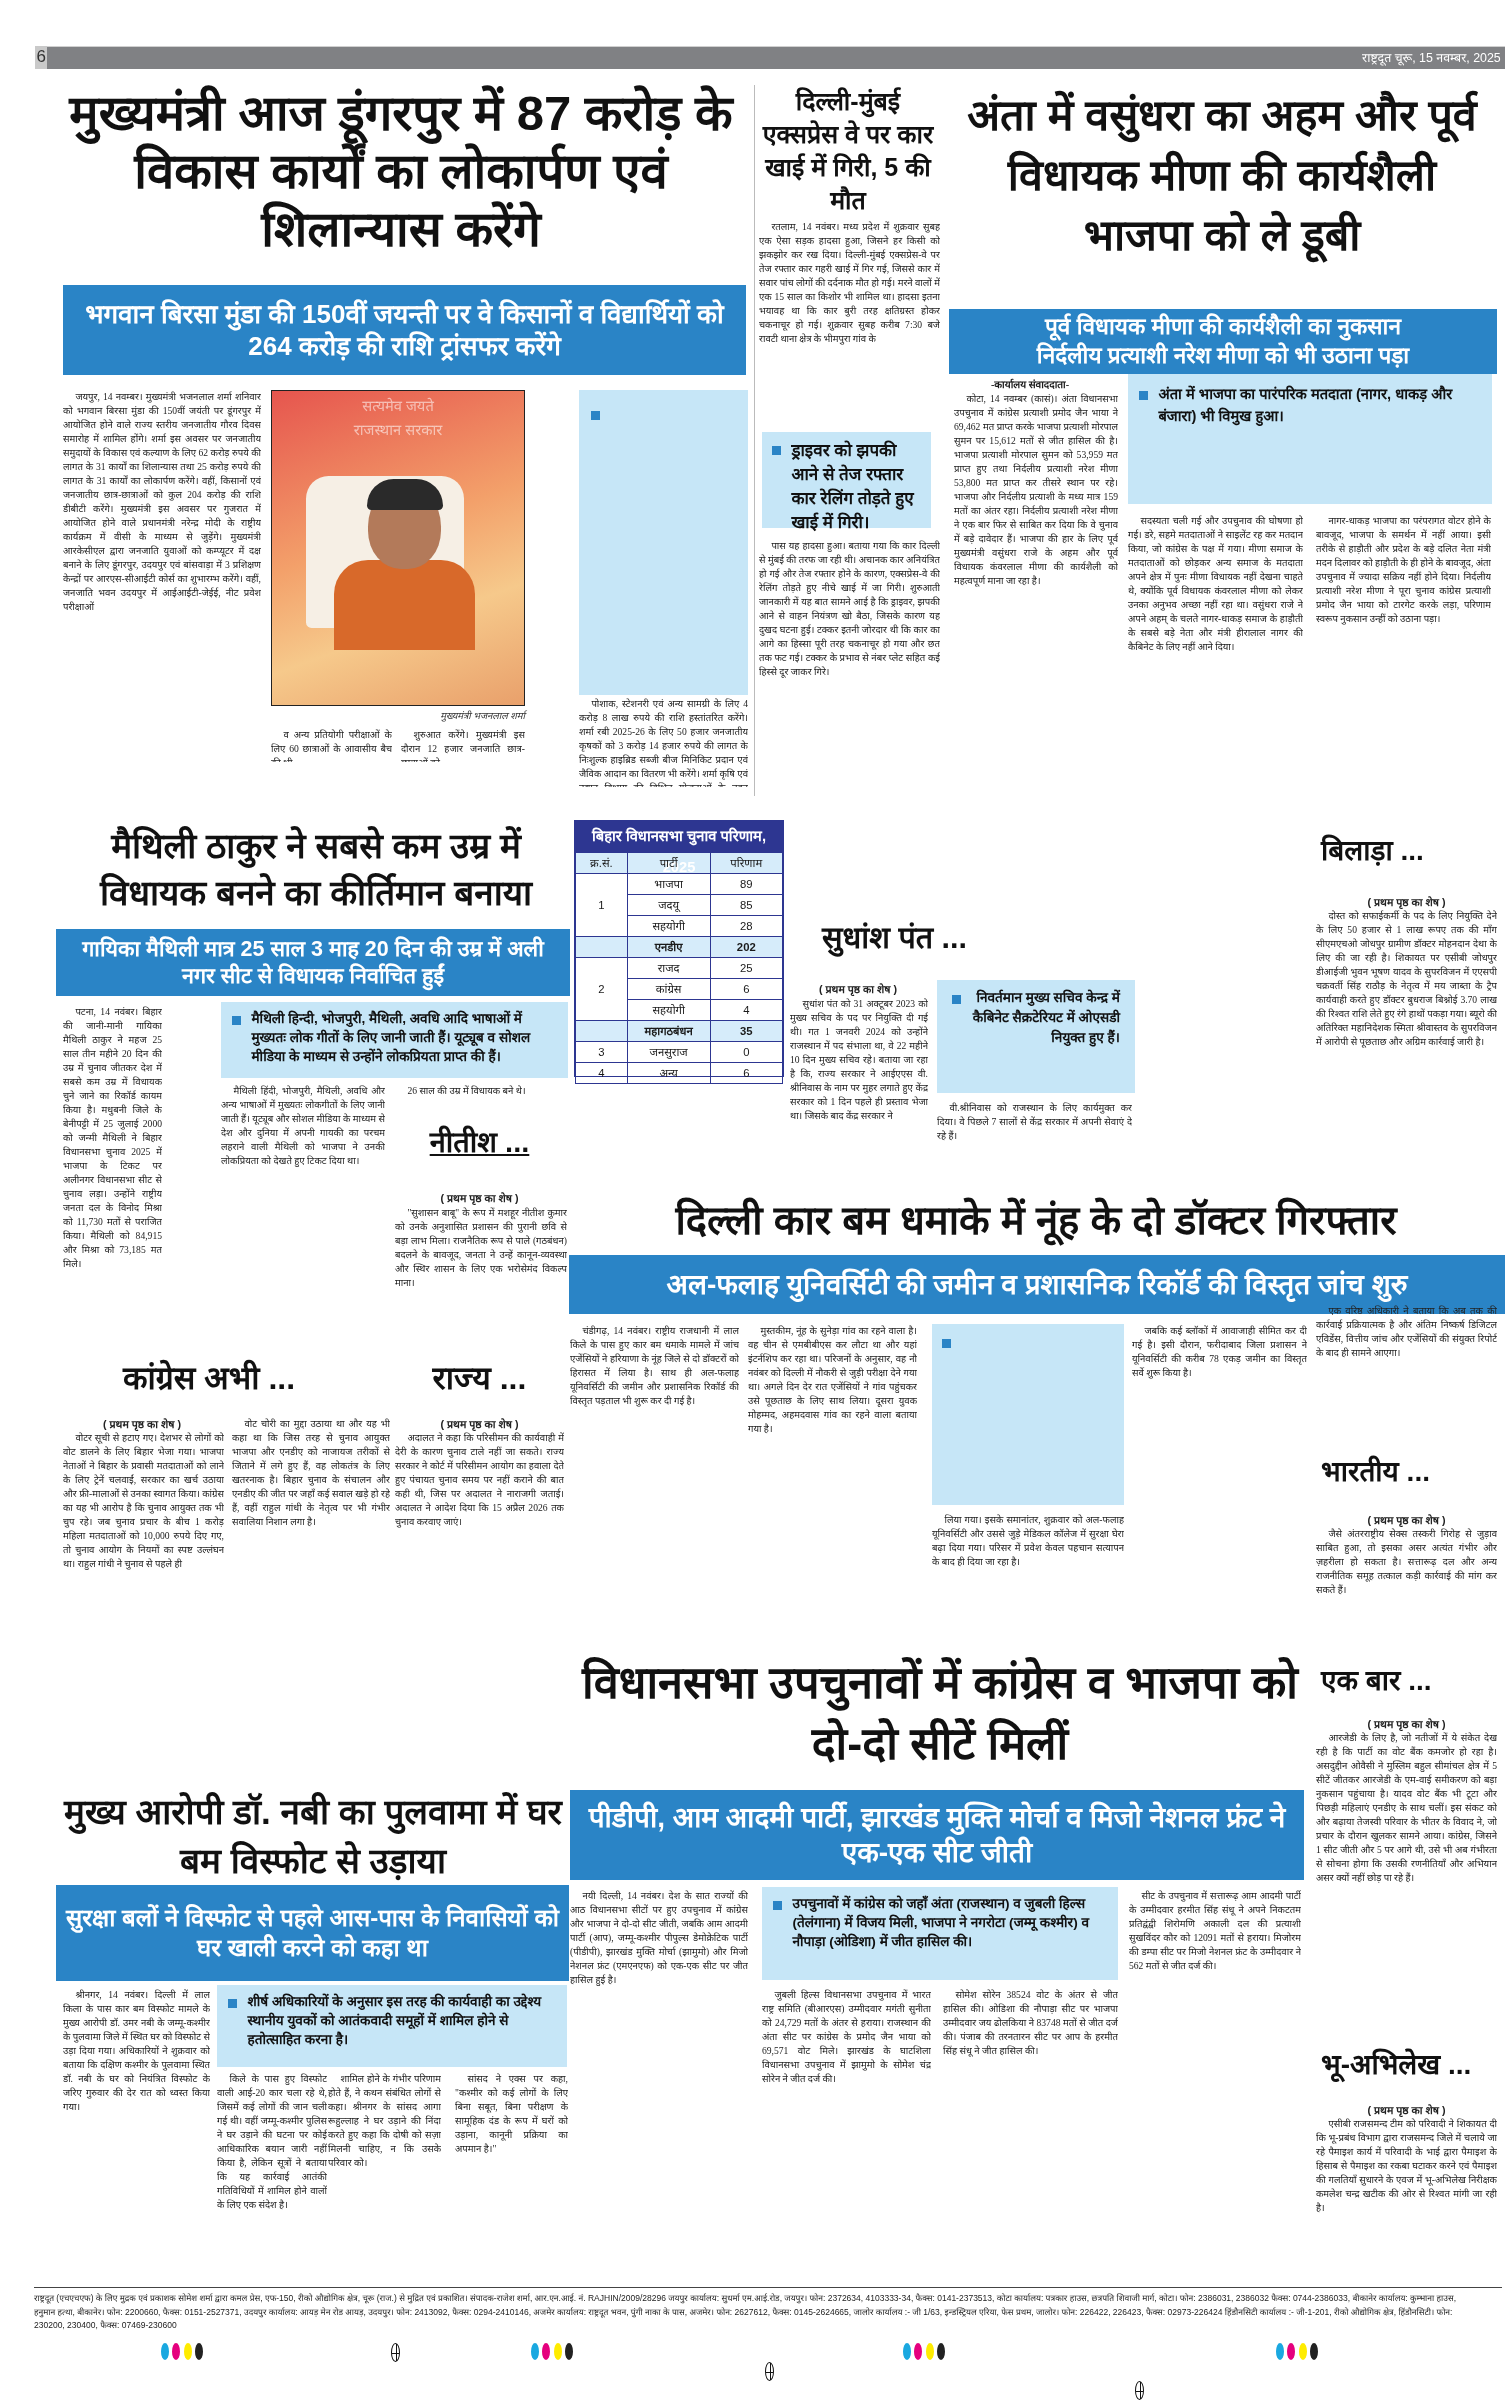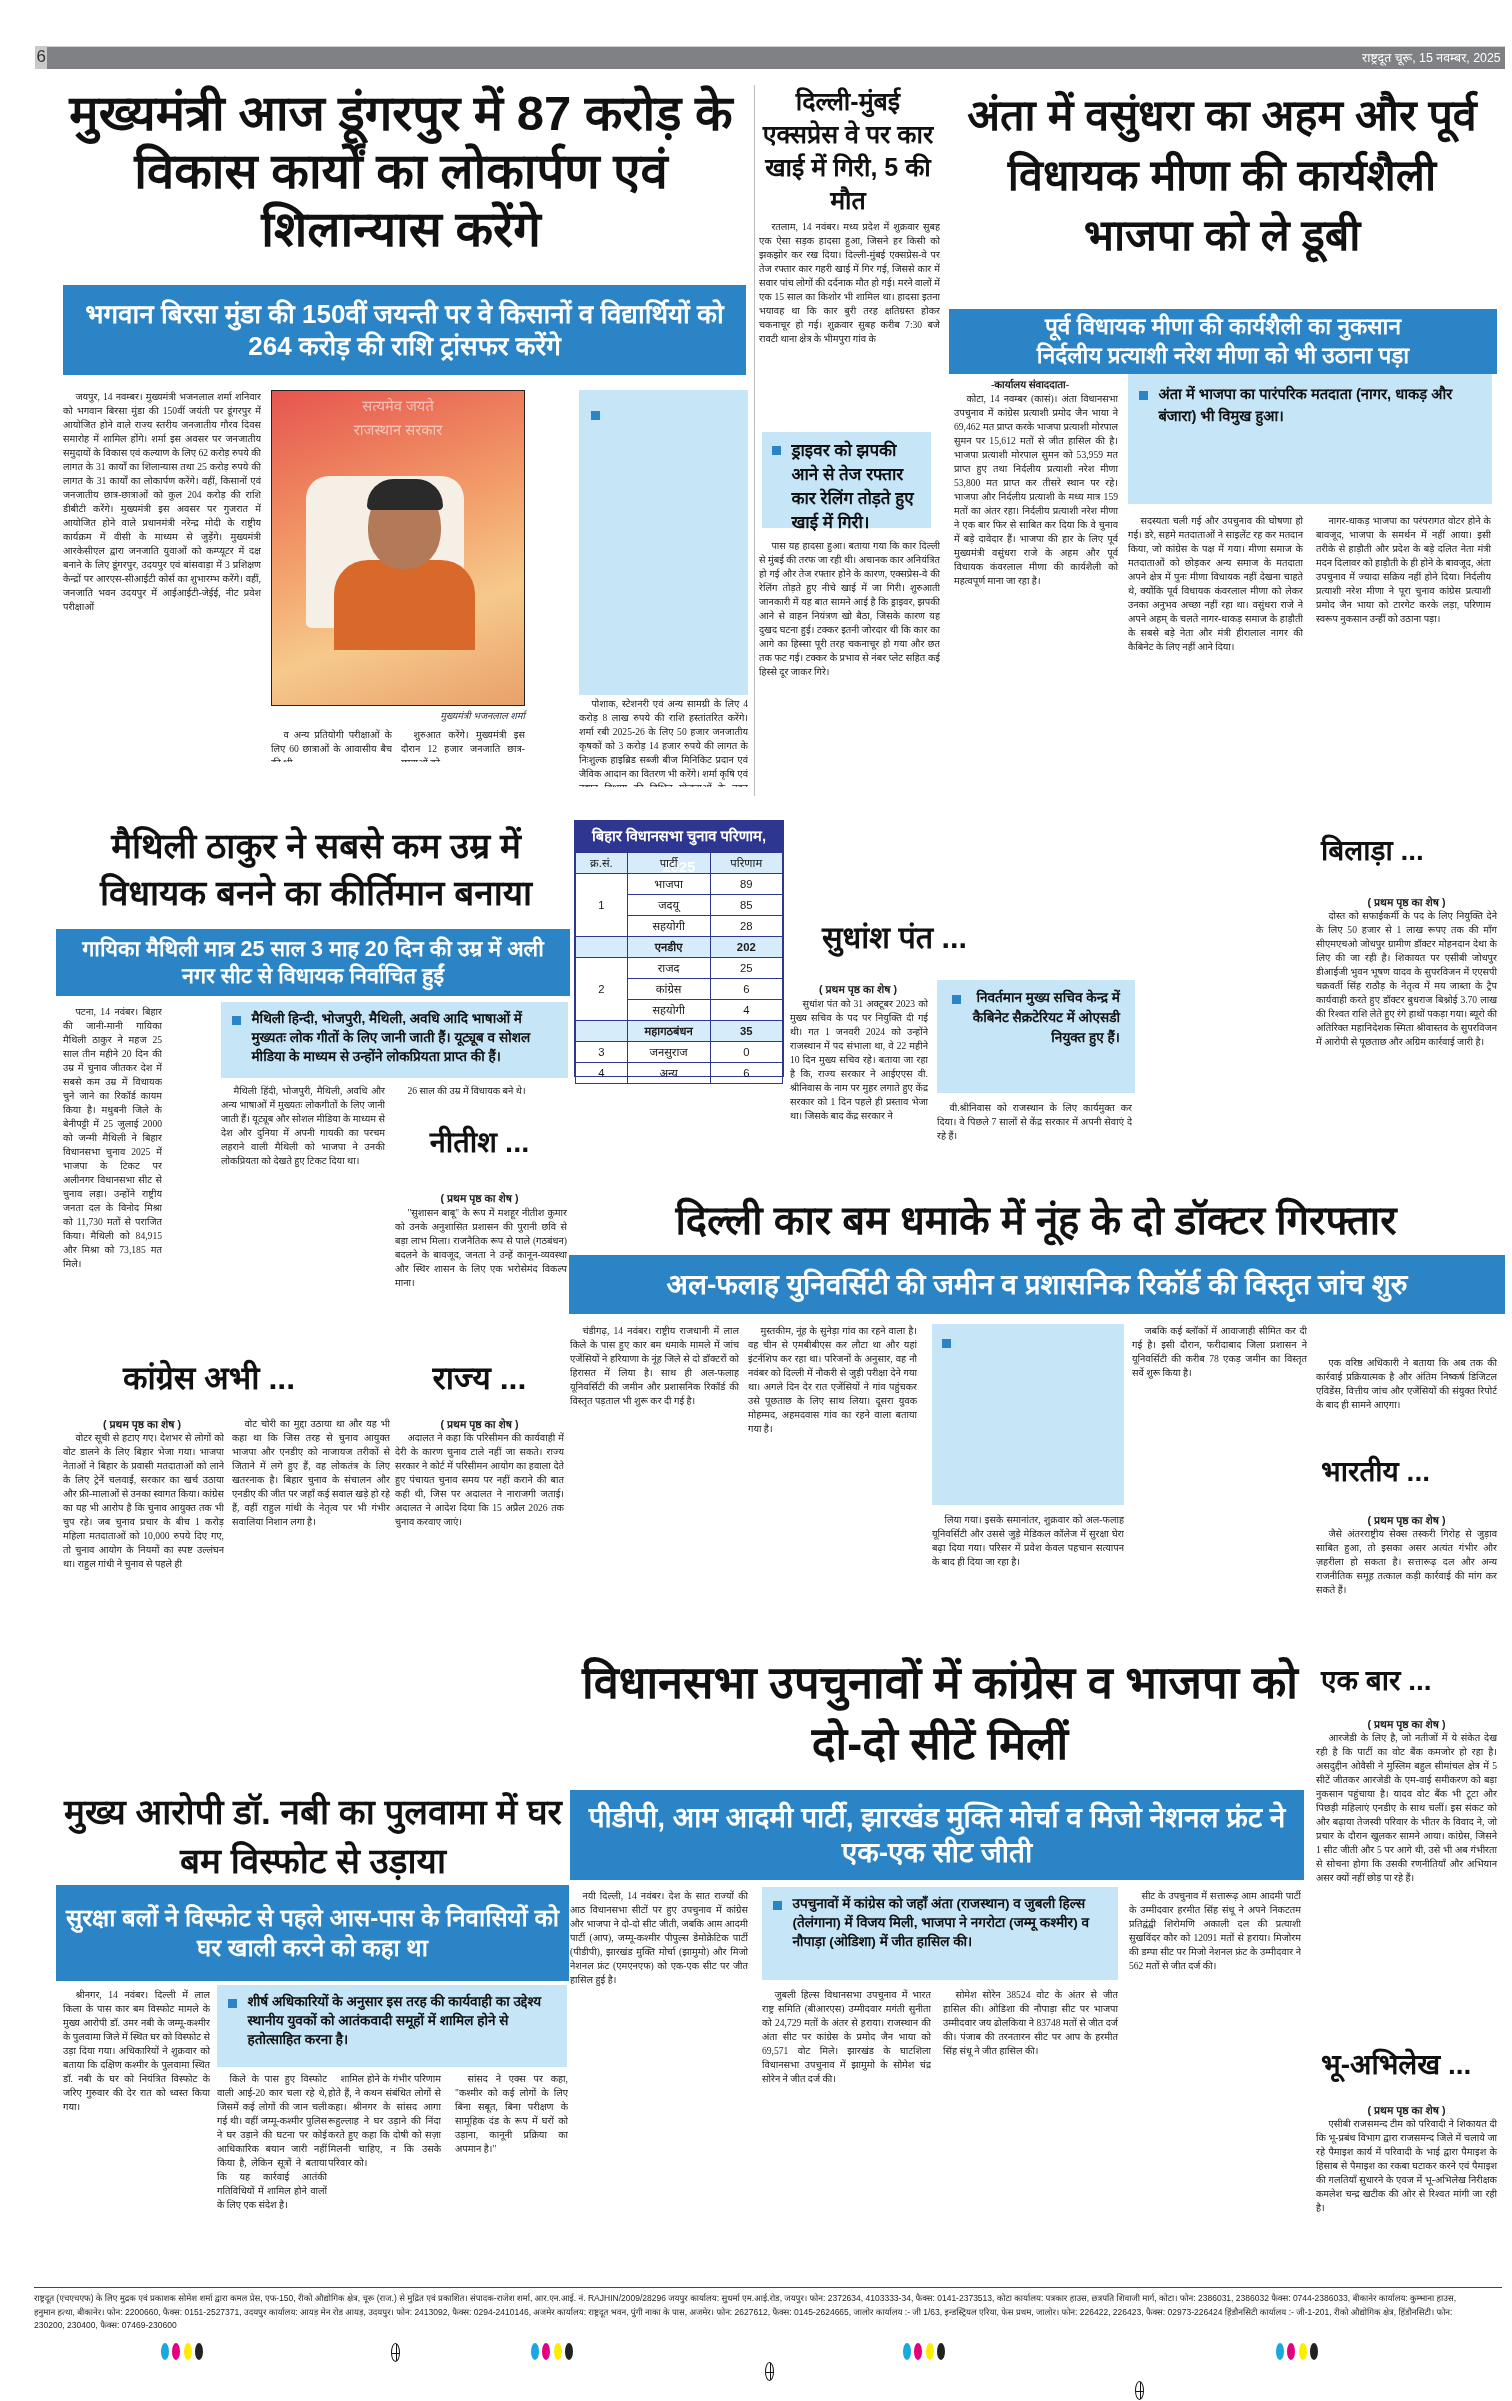--- a/index.html
+++ b/index.html
@@ -135,21 +135,21 @@
     <span>मैथिली हिन्दी, भोजपुरी, मैथिली, अवधि आदि भाषाओं में मुख्यतः लोक गीतों के लिए जानी जाती हैं। यूट्यूब व सोशल मीडिया के माध्यम से उन्होंने लोकप्रियता प्राप्त की हैं।</span>
     </div>
 </div>
 <div class="abs body" style="left:221px; top:1084px; width:164px; height:248px;">
   <p>मैथिली हिंदी, भोजपुरी, मैथिली, अवधि और अन्य भाषाओं में मुख्यतः लोकगीतों के लिए जानी जाती हैं। यूट्यूब और सोशल मीडिया के माध्यम से देश और दुनिया में अपनी गायकी का परचम लहराने वाली मैथिली को भाजपा ने उनकी लोकप्रियता को देखते हुए टिकट दिया था।</p>
 </div>
 <div class="abs body" style="left:395px; top:1084px; width:169px; height:22.6px;">
   <p>26 साल की उम्र में विधायक बने थे।</p>
 </div>
 
-<div class="abs kicker" style="left:395px; top:1121px; width:169px; font-size:29px;">नीतीश ...</div>
+<div class="abs kicker" style="left:395px; top:1121px; width:169px; font-size:29px;text-decoration:underline;">नीतीश ...</div>
 <div class="abs shesh" style="left:395px; top:1191px; width:169px;">( प्रथम पृष्ठ का शेष )</div>
 <div class="abs body" style="left:395px; top:1206px; width:172px; height:130px;">
   <p>"सुशासन बाबू" के रूप में मशहूर नीतीश कुमार को उनके अनुशासित प्रशासन की पुरानी छवि से बड़ा लाभ मिला। राजनैतिक रूप से पाले (गठबंधन) बदलने के बावजूद, जनता ने उन्हें कानून-व्यवस्था और स्थिर शासन के लिए एक भरोसेमंद विकल्प माना।</p>
 </div>
 
 <div class="abs rtable" style="left:574px; top:820px; width:210px; height:257px;">
   <div class="rt-title" style="font-size:14.7px;">बिहार विधानसभा चुनाव परिणाम, 2025</div>
   <table>
     <thead>
         <tr>
@@ -242,21 +242,21 @@
   <div class="item">
       <span class="bullet"></span>
     </div>
 </div>
 <div class="abs body" style="left:932px; top:1513px; width:192px; height:124px;">
   <p>लिया गया। इसके समानांतर, शुक्रवार को अल-फलाह यूनिवर्सिटी और उससे जुड़े मेडिकल कॉलेज में सुरक्षा घेरा बढ़ा दिया गया। परिसर में प्रवेश केवल पहचान सत्यापन के बाद ही दिया जा रहा है।</p>
 </div>
 <div class="abs body" style="left:1132px; top:1324px; width:175px; height:152px;">
   <p>जबकि कई ब्लॉकों में आवाजाही सीमित कर दी गई है। इसी दौरान, फरीदाबाद जिला प्रशासन ने यूनिवर्सिटी की करीब 78 एकड़ जमीन का विस्तृत सर्वे शुरू किया है।</p>
 </div>
-<div class="abs body" style="left:1316px; top:1356px; width:181px; height:124px;">
+<div class="abs body" style="left:1316px; top:1304px; width:181px; height:124px;">
   <p>एक वरिष्ठ अधिकारी ने बताया कि अब तक की कार्रवाई प्रक्रियात्मक है और अंतिम निष्कर्ष डिजिटल एविडेंस, वित्तीय जांच और एजेंसियों की संयुक्त रिपोर्ट के बाद ही सामने आएगा।</p>
 </div>
 
 <div class="abs kicker" style="left:1321px; top:1451px; width:175px; font-size:28px; text-align:left;">भारतीय ...</div>
 <div class="abs shesh" style="left:1316px; top:1513px; width:181px;">( प्रथम पृष्ठ का शेष )</div>
 <div class="abs body" style="left:1316px; top:1527px; width:181px; height:90px;">
   <p>जैसे अंतरराष्ट्रीय सेक्स तस्करी गिरोह से जुड़ाव साबित हुआ, तो इसका असर अत्यंत गंभीर और ज़हरीला हो सकता है। सत्तारूढ़ दल और अन्य राजनीतिक समूह तत्काल कड़ी कार्रवाई की मांग कर सकते हैं।</p>
 </div>
 
 <div class="abs kicker" style="left:68px; top:1355px; width:282px; font-size:32px;">कांग्रेस अभी ...</div>

